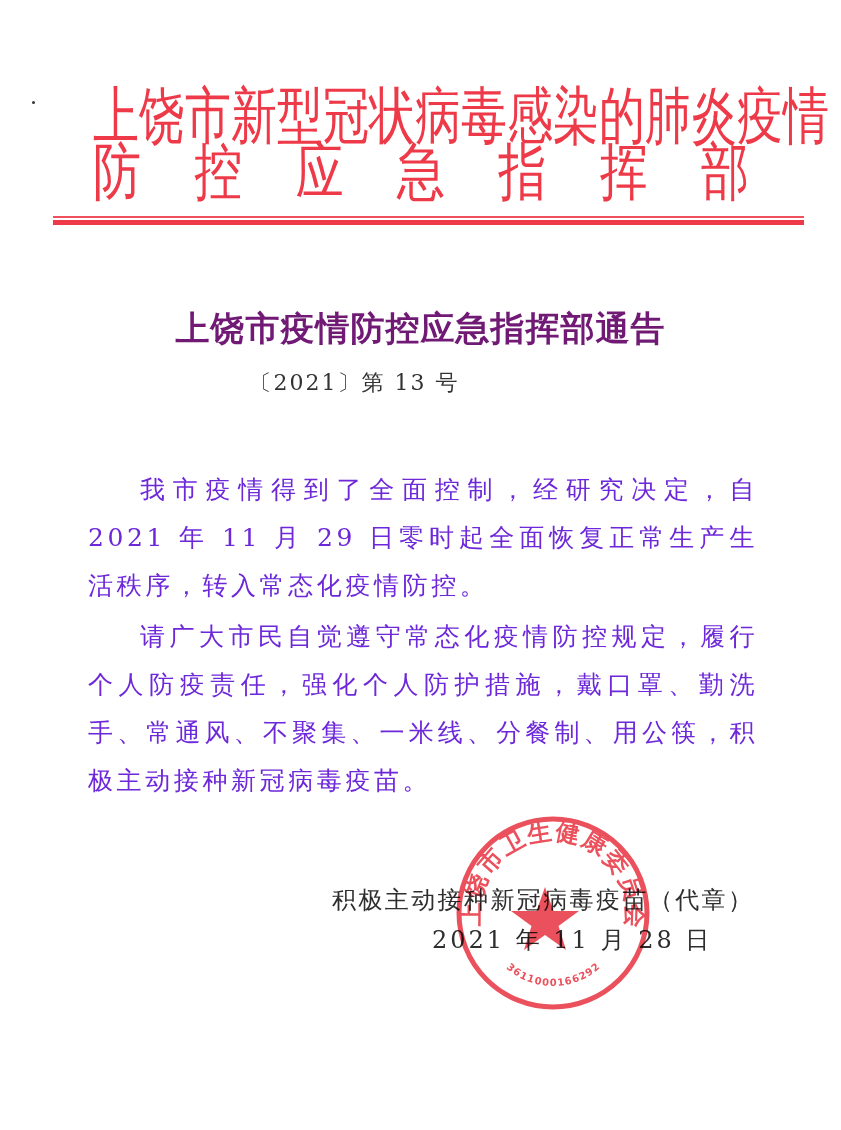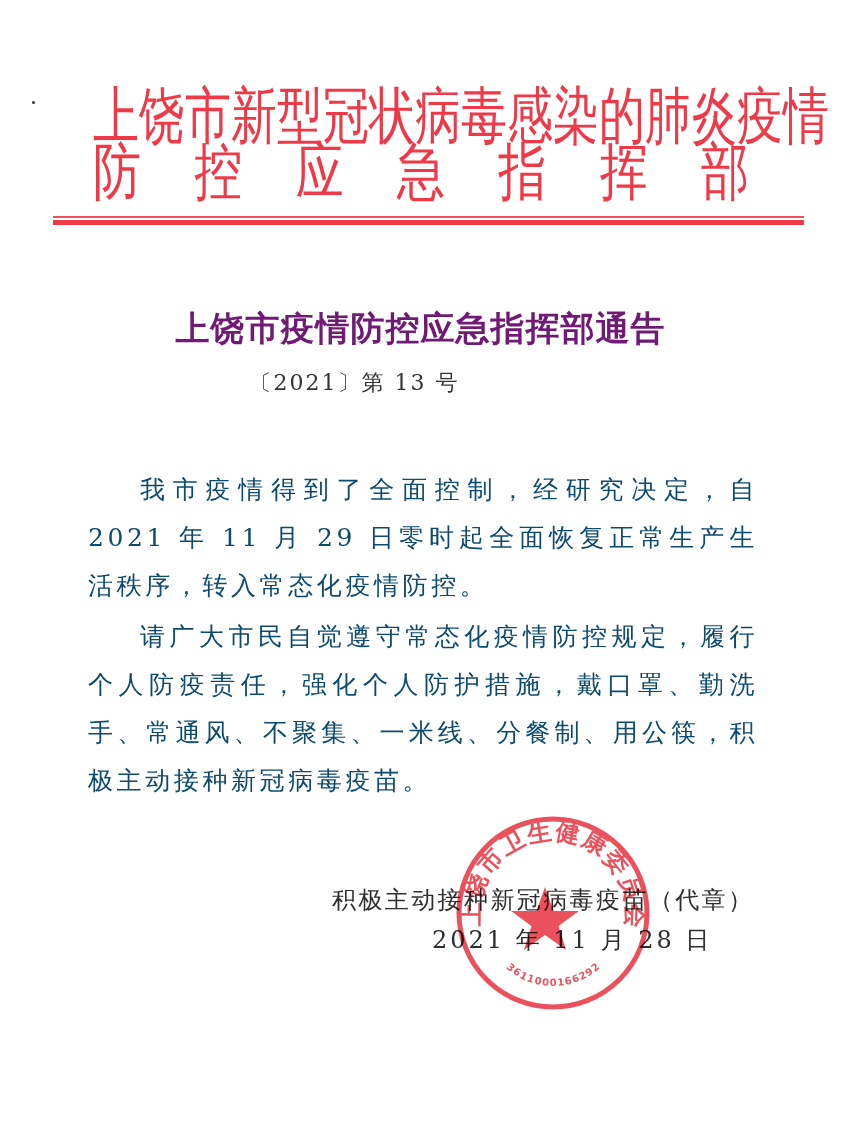--- a/index.html
+++ b/index.html
@@ -14,21 +14,21 @@
   .mh-line1 .txt { font-size: 46px; letter-spacing: 0px; transform-origin: left top; transform: scale(1.0, 1.35); line-height: 46px; }
   .mh-line2 { display: flex; justify-content: space-between; }
   .mh-line2 .ch { font-size: 48px; line-height: 48px; transform-origin: center top; transform: scaleY(1.3); }
 
   .rule-thin { left: 53px; width: 751px; top: 216px; height: 2px; background: #f0505c; }
   .rule-thick { left: 53px; width: 751px; top: 220px; height: 5px; background: #ee3a48; }
 
   .doc-title { top: 306px; left: 0; width: 841px; text-align: center; font-size: 34px; font-weight: bold; color: #701a75; letter-spacing: 1px; }
   .doc-number { top: 368px; left: 0; width: 709px; text-align: center; font-size: 22px; color: #333; letter-spacing: 2px; }
 
-  .body-text { left: 88px; width: 670px; font-size: 25px; line-height: 48px; color: #0c4a6e; letter-spacing: 3.6px; text-align: justify; }
+  .body-text { left: 88px; width: 670px; font-size: 25px; line-height: 48px; color: #6d28d9; letter-spacing: 3.6px; text-align: justify; }
   .p1 { top: 466px; }
   .p2 { top: 613px; }
   .body-text p { margin: 0; text-indent: 52px; }
 
   .signature { top: 884px; left: 332px; font-size: 24px; color: #2e2e2e; letter-spacing: 2.4px; white-space: nowrap; }
   .sign-date { top: 924px; left: 432px; font-size: 24px; color: #2e2e2e; letter-spacing: 3px; white-space: nowrap; }
 
   .seal { left: 455px; top: 815px; width: 196px; height: 196px; }
 </style>
 </head>

